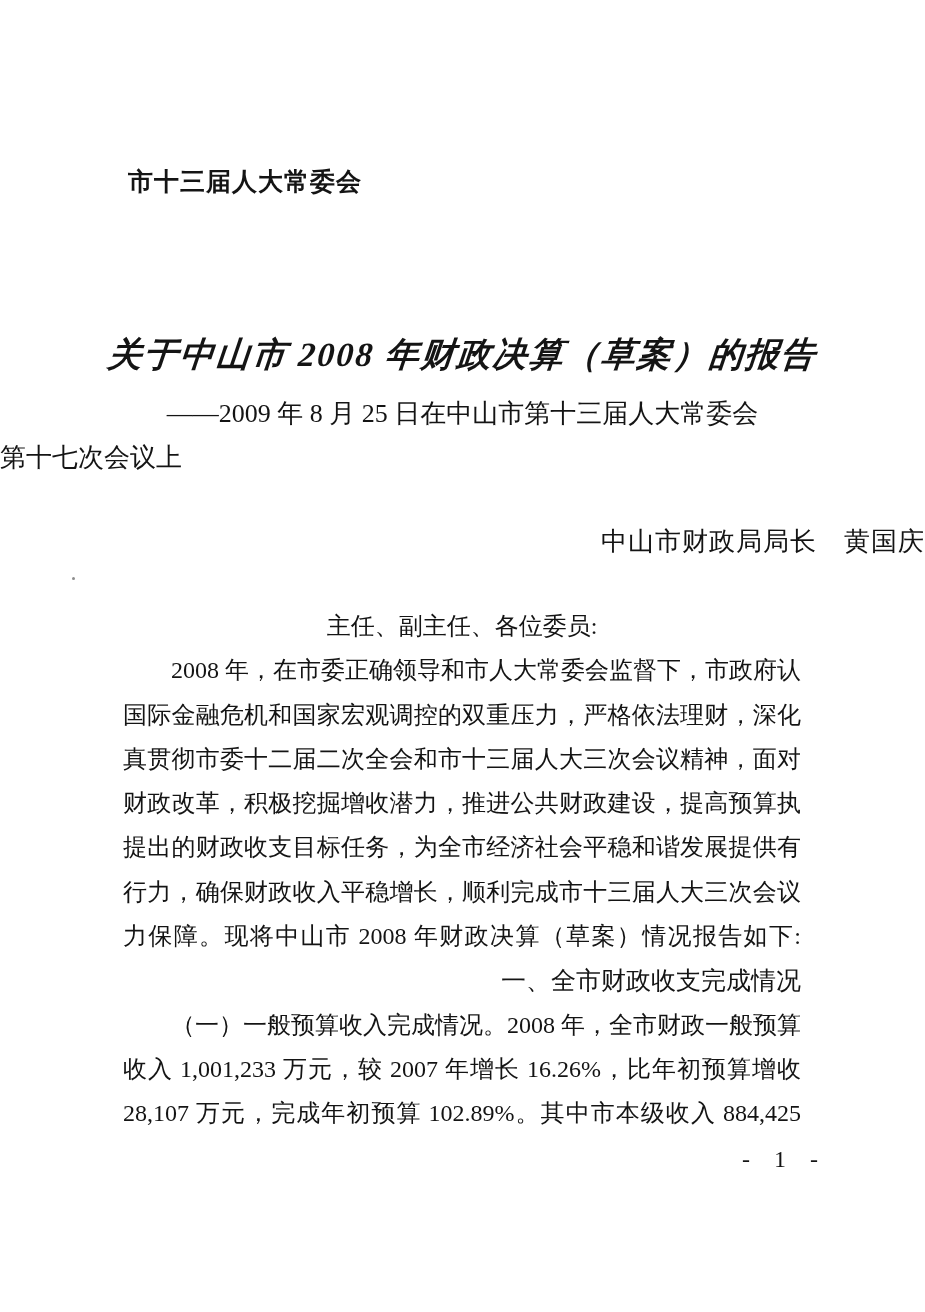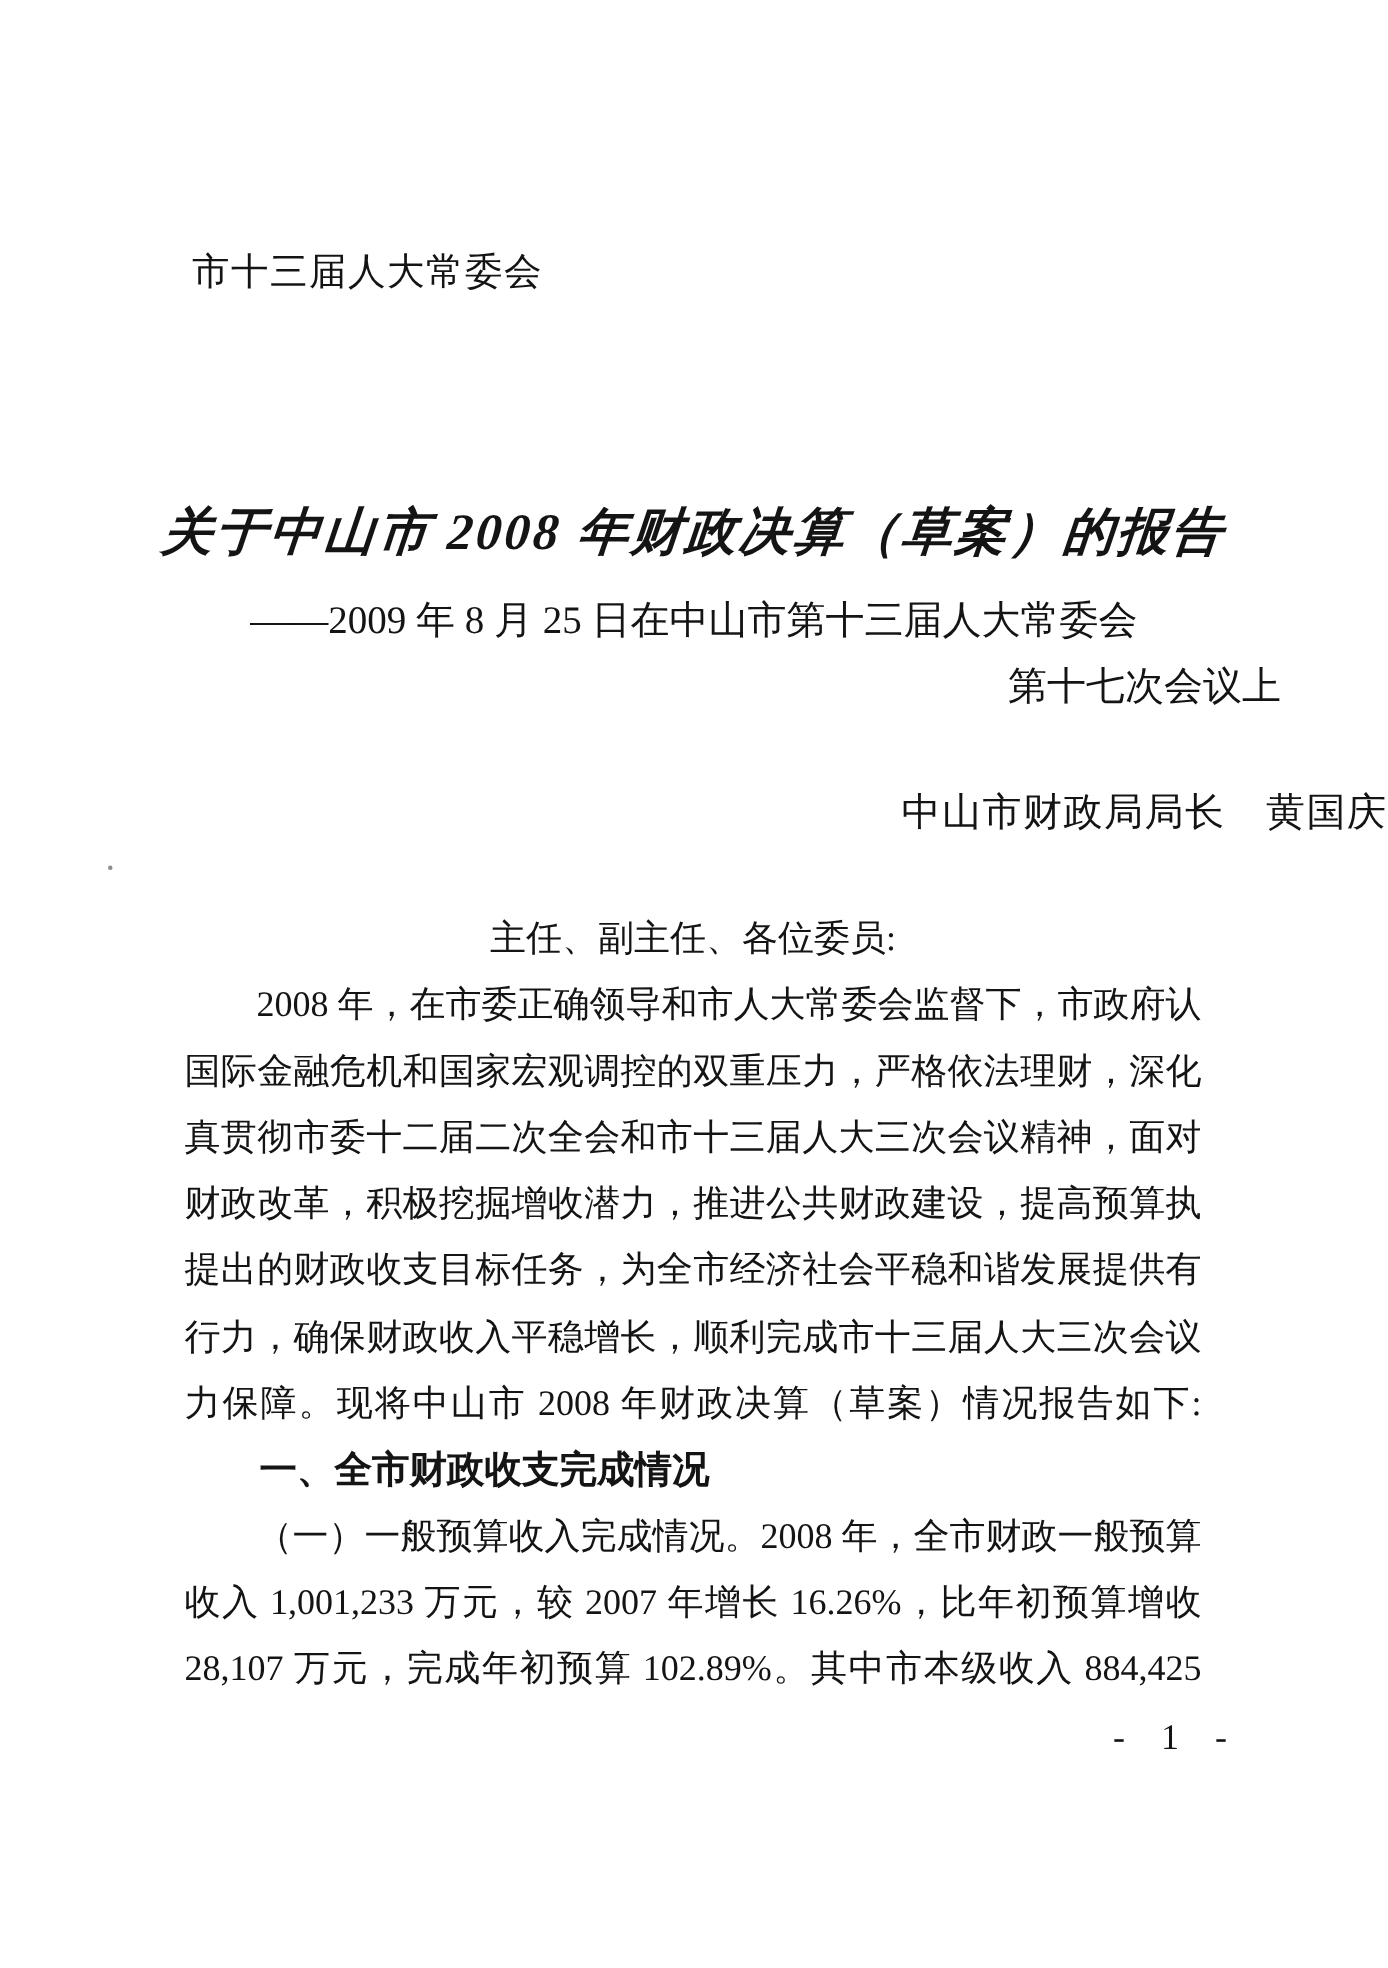--- a/index.html
+++ b/index.html
@@ -11,21 +11,21 @@
   .page {
     position: relative;
     width: 925px; height: 1312px;
     background: #ffffff;
     color: #141414;
     overflow: hidden;
   }
   .header {
     position: absolute; left: 128px; top: 156px;
     font-family: "Liberation Sans", sans-serif;
-    font-weight: normal;
+    font-weight: bold;
     font-size: 25px;
     line-height: 50px;
     letter-spacing: 1px;
   }
   .title {
     position: absolute; left: 0; top: 332px; width: 925px;
     margin: 0;
     text-align: center;
     font-size: 34px;
     font-weight: bold;
@@ -33,21 +33,21 @@
     letter-spacing: 2px;
     transform: skewX(-5deg);
   }
   .subtitle1 {
     position: absolute; left: 0; top: 396px; width: 925px;
     text-align: center;
     font-size: 26px;
   }
   .subtitle2 {
     position: absolute; left: 0; top: 440px; width: 854px;
-    text-align: right;
+    text-align: left;
     font-size: 26px;
   }
   .speaker {
     position: absolute; left: 0; top: 524px; width: 925px;
     text-align: right;
     font-size: 26px;
     letter-spacing: 1px;
   }
   .report-body {
     position: absolute; left: 123px; top: 604px; width: 678px;
@@ -57,24 +57,24 @@
   .bodyline { height: 44.3px; }
   .just {
     text-align: justify;
     text-align-last: justify;
     text-justify: inter-character;
   }
   .indent { text-indent: 2em; }
   .salutation { text-align: center; }
   .heading {
     font-family: "Liberation Sans", sans-serif;
-    font-weight: bold;
+    font-weight: normal;
     font-size: 25px;
     text-indent: 2em;
-    text-align: left;
+    text-align: right;
   }
   .pageno {
     position: absolute; left: 742px; top: 1146px;
     font-size: 24px;
     letter-spacing: 9px;
     white-space: nowrap;
   }
   .speck {
     position: absolute; left: 72px; top: 577px;
     width: 3px; height: 3px;

